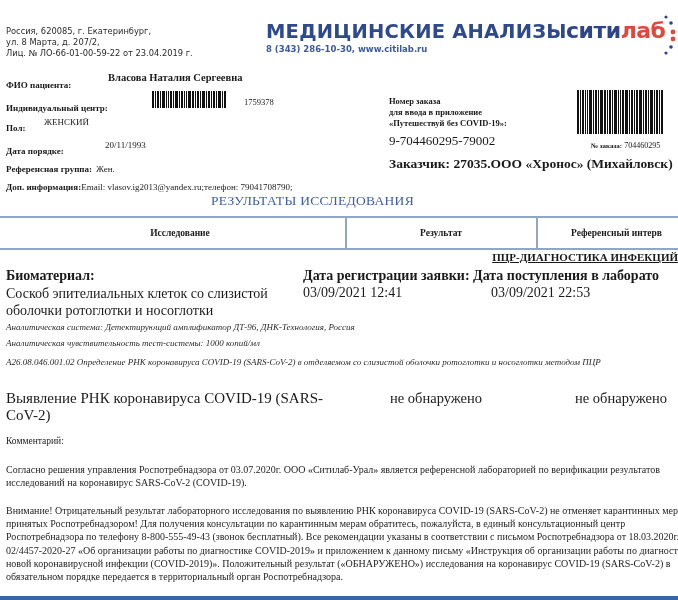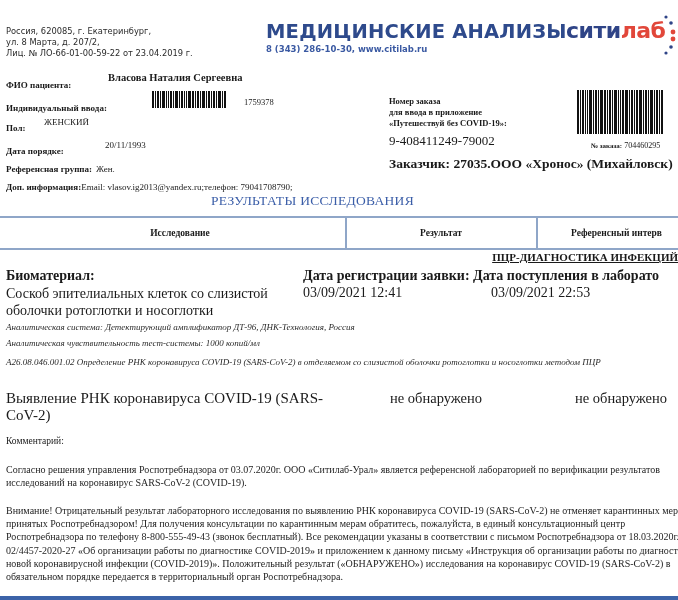--- a/index.html
+++ b/index.html
@@ -78,21 +78,21 @@
   <circle cx="11" cy="25" r="2.4" fill="#e1473a"></circle>
   <circle cx="9" cy="33" r="1.8" fill="#2f4487"></circle>
   <circle cx="4" cy="39" r="1.6" fill="#2f4487"></circle>
 </svg>
 
 <div class="row" style="top:74px;">
   <span class="lbl">ФИО пациента:</span>
   <span style="position:absolute;left:102px;font-weight:bold;font-size:10.5px;top:-2px;">Власова Наталия Сергеевна</span>
 </div>
 <div class="row" style="top:97px;">
-  <span class="lbl">Индивидуальный ввода:</span>
+  <span class="lbl">Индивидуальный центр:</span>
 </div>
 <div class="abs barcode" style="left:152px;top:91px;height:17px;">
   <span style="width:2px"></span>
     <span style="width:1px"></span>
     <span style="width:2px"></span>
     <span style="width:1px"></span>
     <span style="width:3px"></span>
     <span style="width:1px"></span>
     <span style="width:1px"></span>
     <span style="width:2px"></span>
@@ -132,21 +132,21 @@
 </div>
 <div class="row" style="top:176px;">
   <span class="lbl">Доп. информация:</span><span class="val">Email: vlasov.ig2013@yandex.ru;телефон: 79041708790;</span>
 </div>
 
 <div class="abs order-lbl">
   <div>Номер заказа</div>
   <div>для ввода в приложение</div>
   <div>«Путешествуй без COVID-19»:</div>
 </div>
-<div class="abs order-num">9-408411249-79002</div>
+<div class="abs order-num">9-704460295-79002</div>
 <div class="abs barcode" style="left:577px;top:90px;height:44px;">
   <span style="width:2px"></span>
     <span style="width:1px"></span>
     <span style="width:2px"></span>
     <span style="width:1px"></span>
     <span style="width:1px"></span>
     <span style="width:3px"></span>
     <span style="width:1px"></span>
     <span style="width:2px"></span>
     <span style="width:1px"></span>

